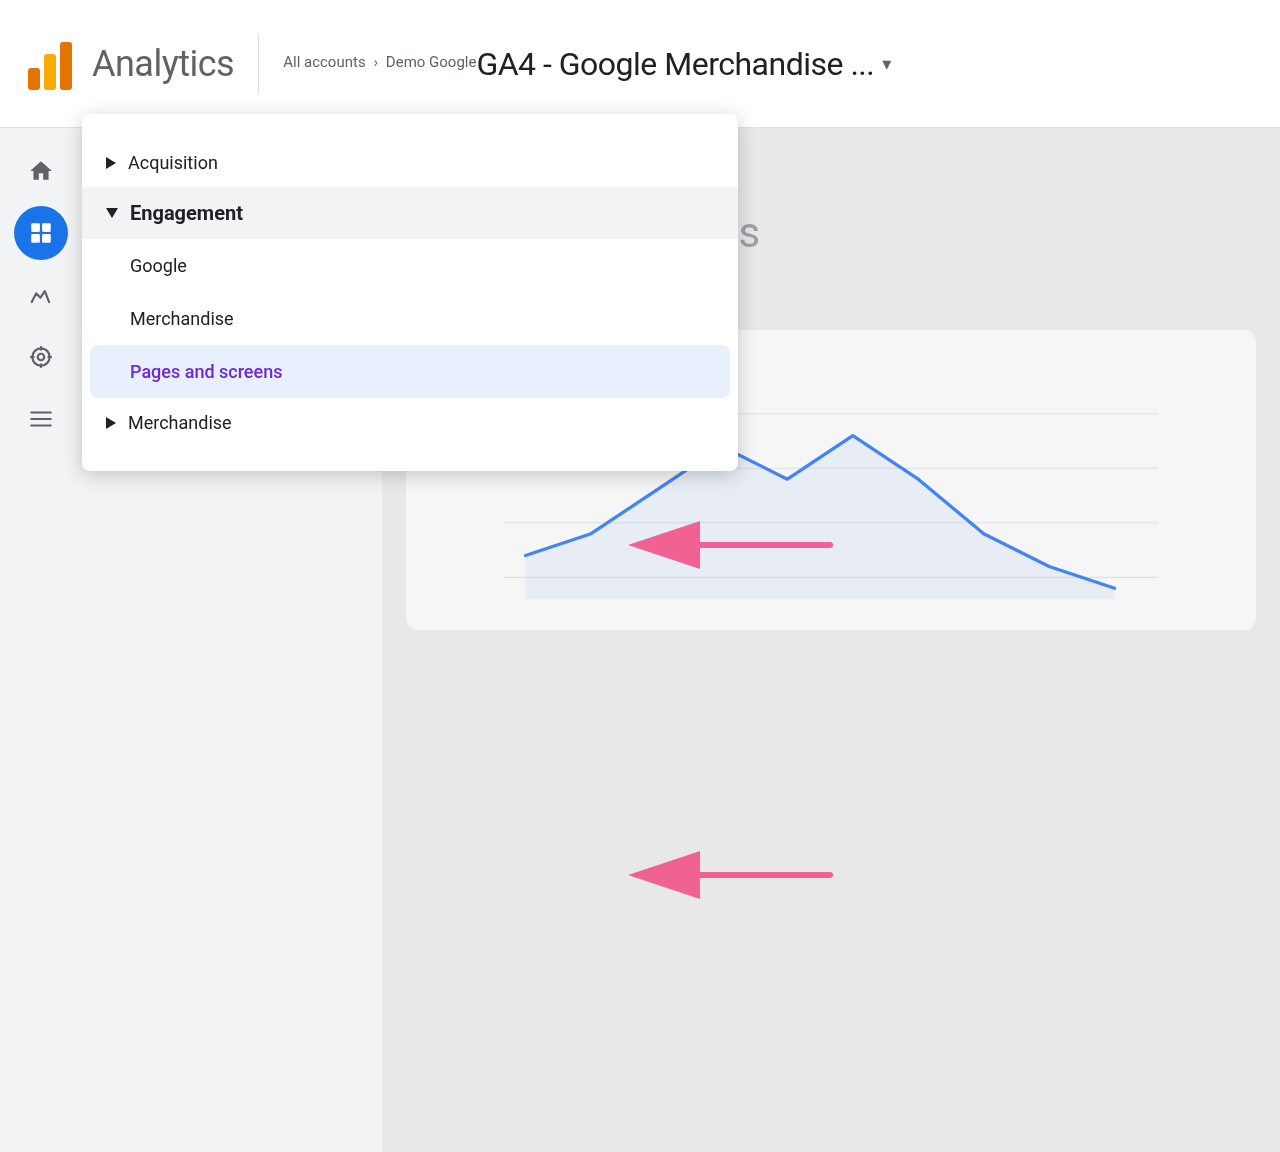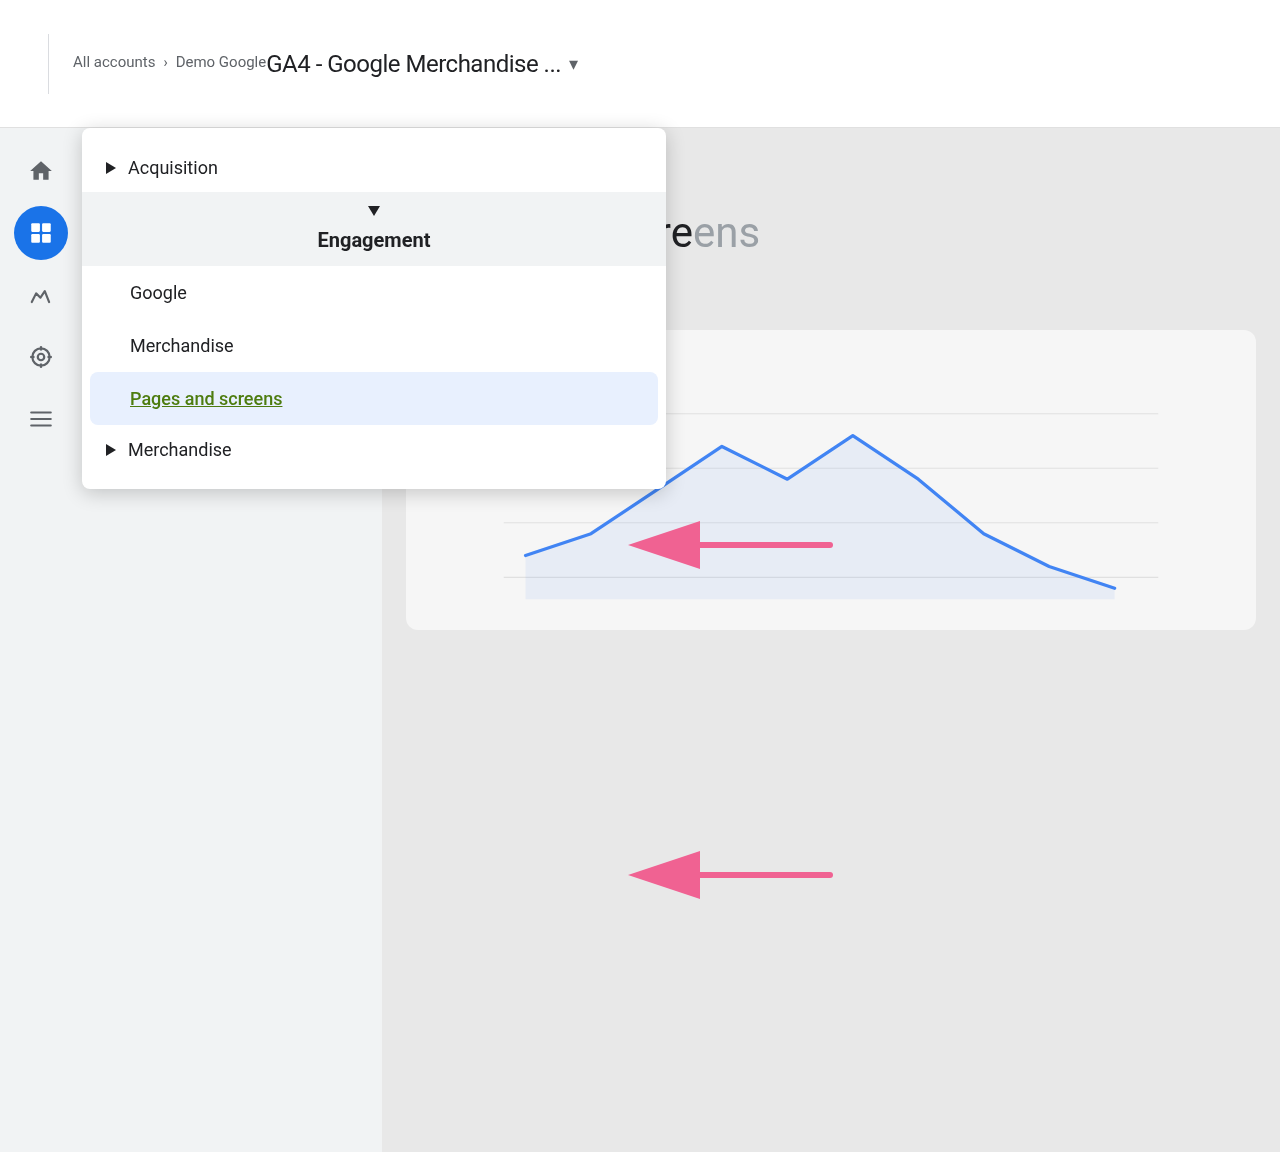--- a/index.html
+++ b/index.html
@@ -60,21 +60,21 @@
       gap: 8px;
       font-size: 15px;
       color: #5f6368;
       margin-bottom: 4px;
     }
     .breadcrumb-chevron {
       font-size: 14px;
       color: #5f6368;
     }
     .property-title {
-      font-size: 24px;
+      font-size: 32px;
       font-weight: 400;
       color: #202124;
       letter-spacing: -0.5px;
     }
     .dropdown-arrow {
       font-size: 18px;
       color: #5f6368;
       margin-left: 8px;
     }
 
@@ -153,58 +153,56 @@
     }
     .chevron-up {
       font-size: 20px;
       color: #5f6368;
     }
 
     
     .engagement-popup {
       position: absolute;
       left: 82px;
-      top: 128px;
-      width: 584px;
+      top: 114px;
+      width: 656px;
       background: #fff;
       border-radius: 8px;
       box-shadow: 0 4px 20px rgba(0,0,0,0.2);
       z-index: 20;
-      padding: 15px 0;
+      padding: 24px 0;
     }
 
     .popup-nav-item {
       padding: 14px 24px;
       font-size: 18px;
       color: #202124;
       cursor: pointer;
       display: flex;
       align-items: center;
       gap: 12px;
     }
     .popup-nav-item.section-header {
       font-weight: 700;
       font-size: 20px;
       background: #f1f3f4;
-      flex-direction: column;
     }
     .popup-sub-item {
       padding: 16px 24px 16px 48px;
       font-size: 18px;
       color: #202124;
       cursor: pointer;
     }
     .popup-sub-item.active {
       background: #e8f0fe;
-      color: #4d7c0f;
+      color: #6d28d9;
       font-weight: 500;
       border-radius: 8px;
       margin: 0 8px;
       padding-left: 40px;
-      text-decoration: underline;
     }
     .triangle-icon {
       width: 0;
       height: 0;
       border-top: 6px solid transparent;
       border-bottom: 6px solid transparent;
       border-left: 10px solid #202124;
     }
     .triangle-icon.down {
       border-left: 6px solid transparent;
@@ -322,20 +320,31 @@
       width: 100%;
       height: 100%;
       pointer-events: none;
       z-index: 50;
     }
   </style>
 </head>
 <body>
 
 <div class="header">
+  <div class="logo-area">
+    <div class="logo-icon">
+
+      <svg width="52" height="56" viewBox="0 0 52 56" fill="none" xmlns="http://www.w3.org/2000/svg">
+        <rect x="4" y="30" width="12" height="22" rx="3" fill="#E37400"></rect>
+        <rect x="20" y="16" width="12" height="36" rx="3" fill="#F9AB00"></rect>
+        <rect x="36" y="4" width="12" height="48" rx="3" fill="#E37400"></rect>
+      </svg>
+    </div>
+    <span class="logo-text">Analytics</span>
+  </div>
   <div class="header-divider"></div>
   <div class="account-info">
     <div class="breadcrumb-row">
       <span>All accounts</span>
       <span class="breadcrumb-chevron">›</span>
       <span>Demo Google</span>
     </div>
     <div style="display:flex;align-items:center;">
       <span class="property-title">GA4 - Google Merchandise ...</span>
       <span class="dropdown-arrow">▾</span>

